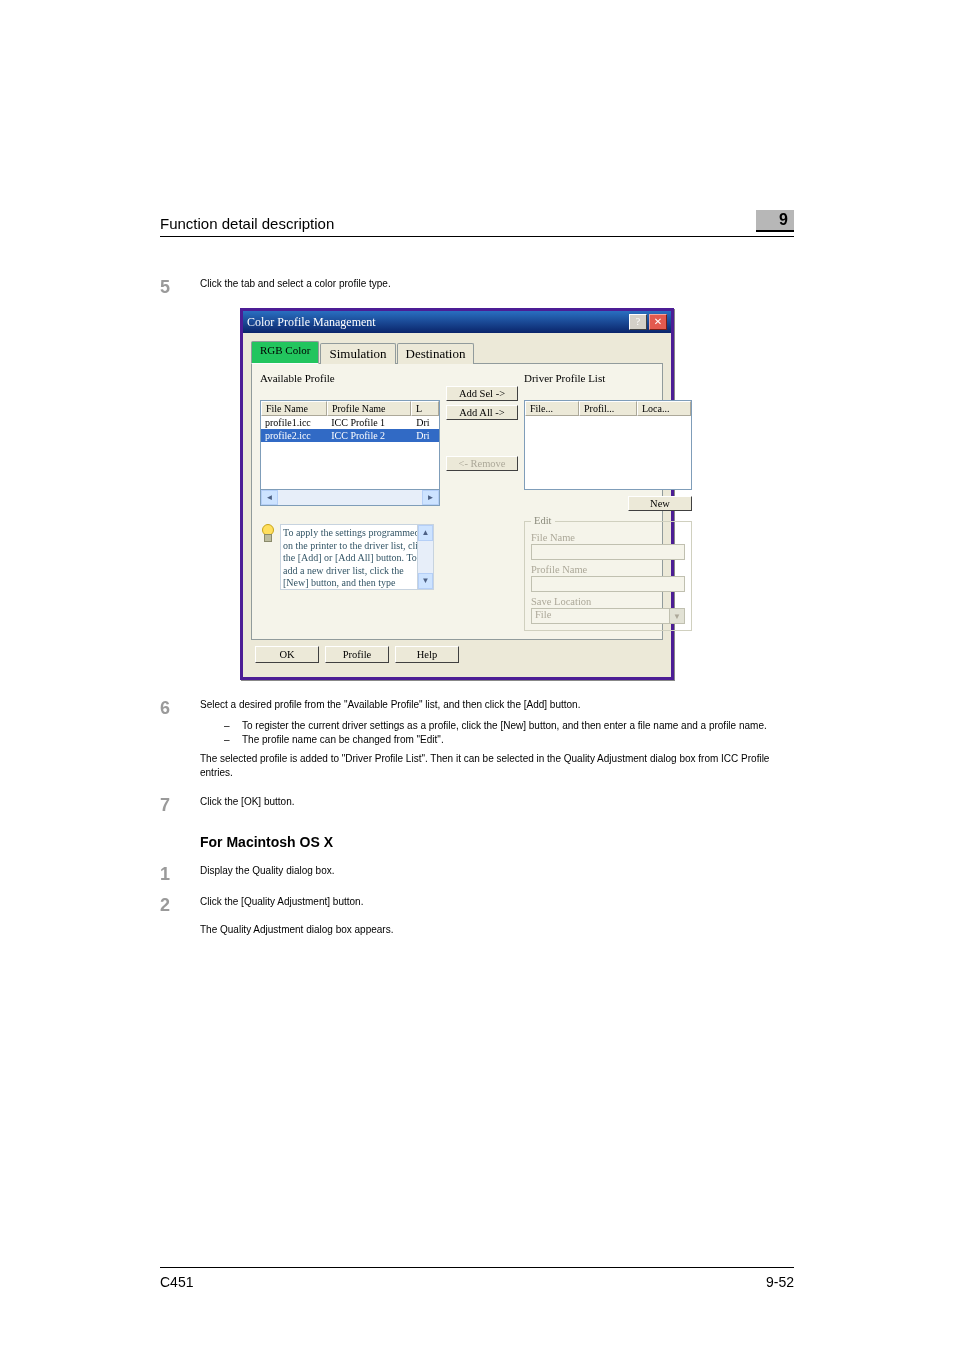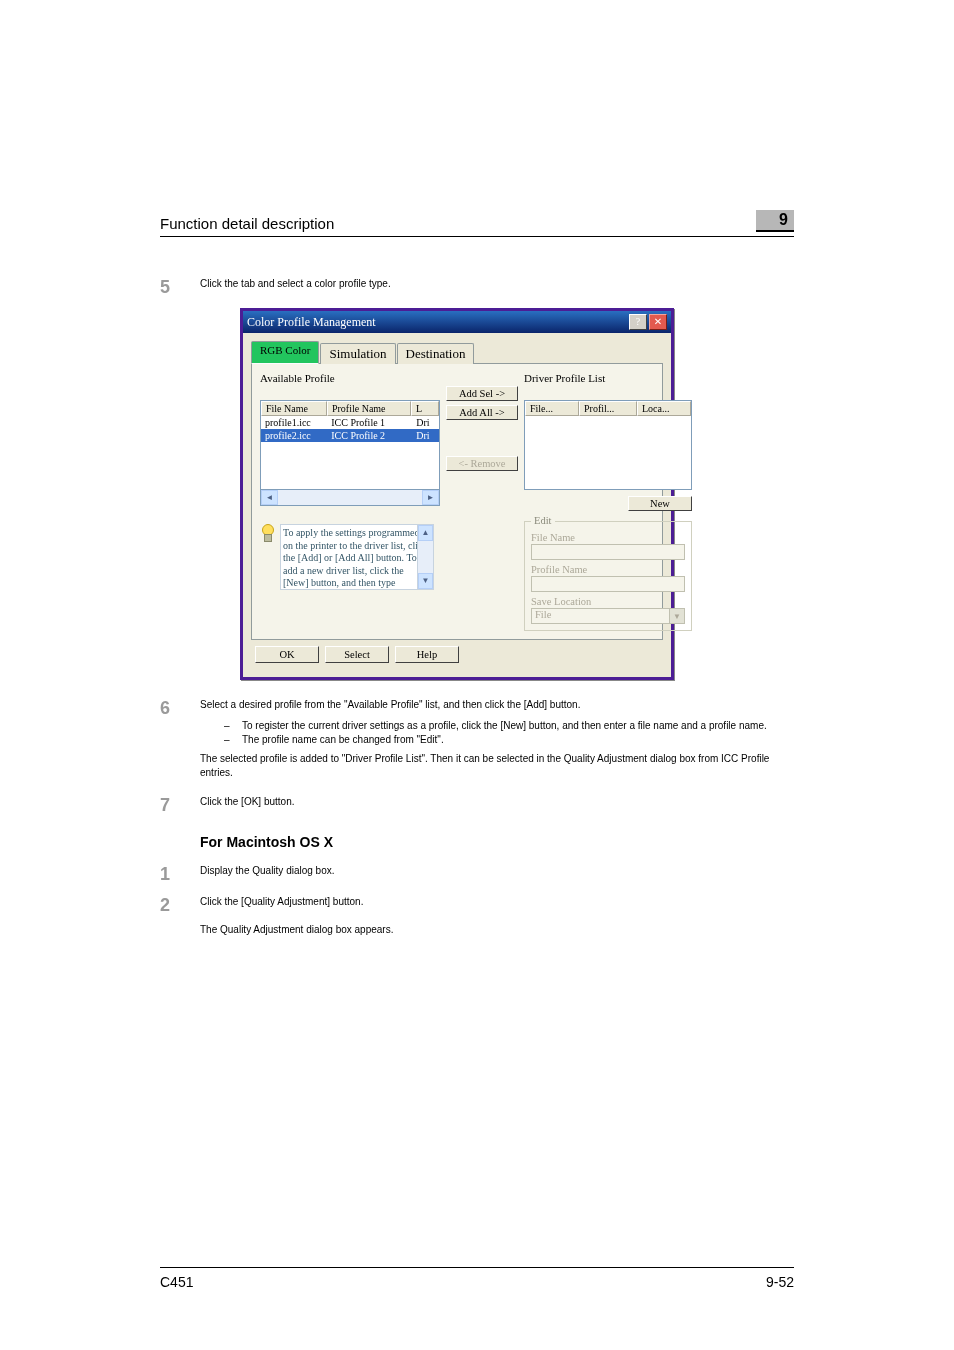--- a/index.html
+++ b/index.html
@@ -172,21 +172,21 @@
                   </div>
                 </div>
               </div>
             </div>
 
           </div>
             </div>
 
           <div class="dlg-footer">
             <span class="btn">OK</span>
-            <span class="btn">Select</span>
+            <span class="btn">Profile</span>
             <span class="btn">Help</span>
           </div>
         </div>
       </div>
     </div>
 
     <div class="step-row">
       <div class="step-num">6</div>
       <div class="step-text">
         <div>Select a desired profile from the "Available Profile" list, and then click the [Add] button.</div>

